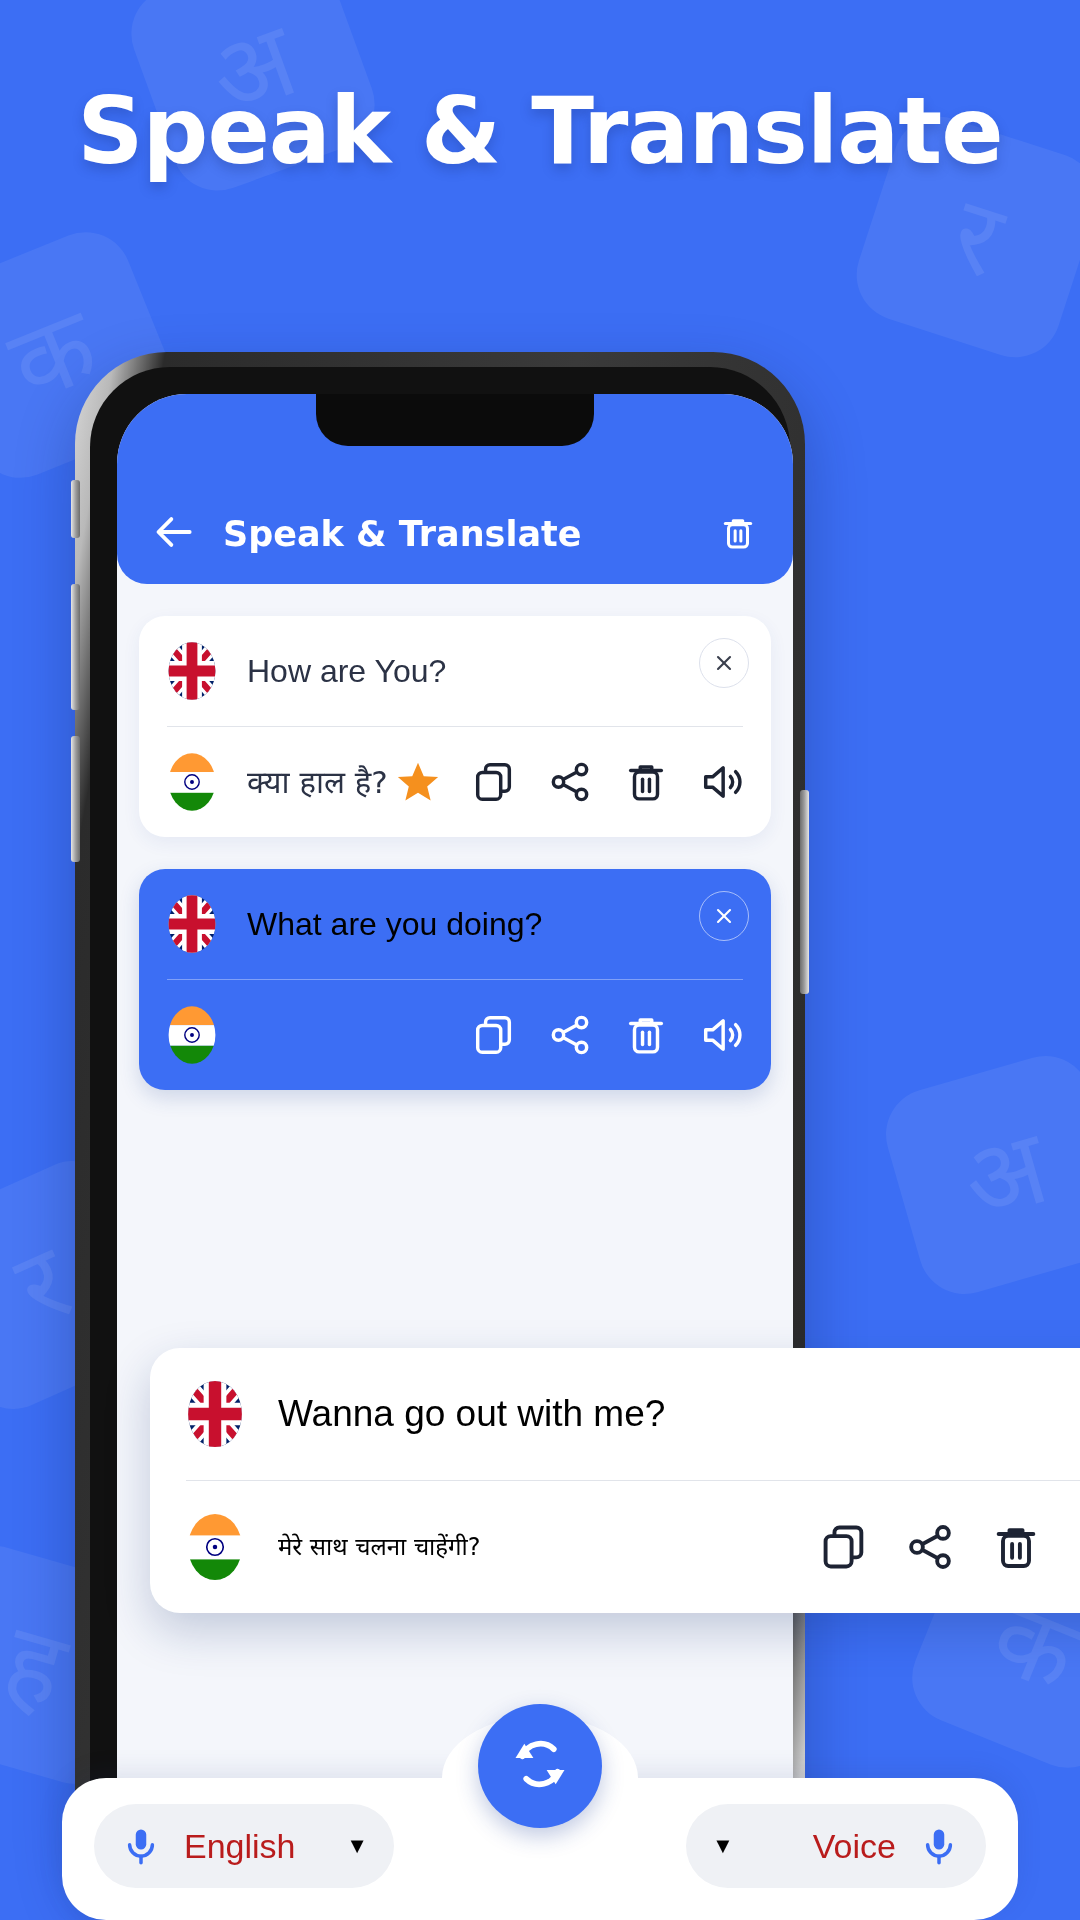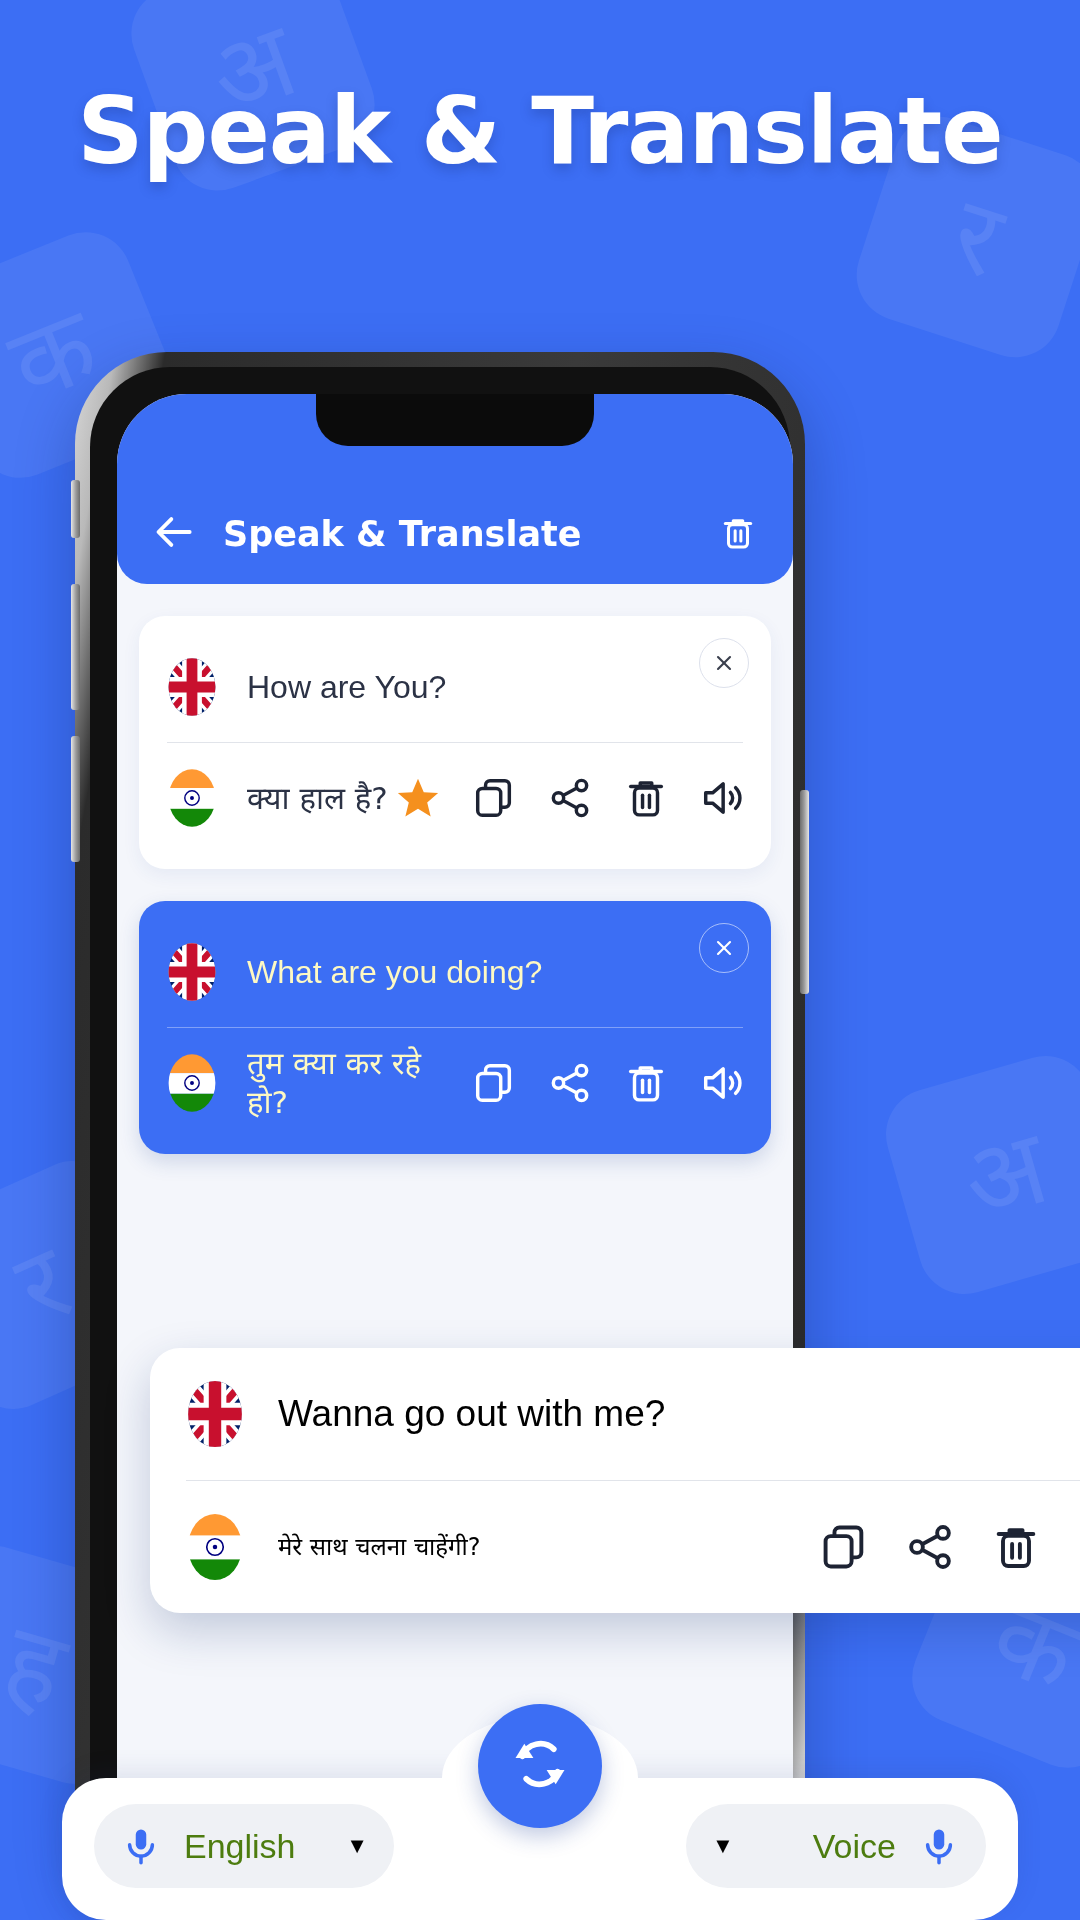--- a/index.html
+++ b/index.html
@@ -81,35 +81,35 @@
   #back-arrow { width:44px; height:44px; flex:0 0 auto; }
   #header-title {
     color:#fff; font-size:35px; font-weight:bold; margin-left:26px;
     font-family:"DejaVu Sans", sans-serif; flex:1 1 auto; white-space:nowrap;
   }
   #header-delete { width:38px; height:42px; flex:0 0 auto; }
 
   
   #card-list { position:absolute; left:0; top:190px; width:676px; z-index:4; padding:0 22px; }
   .tcard {
-    border-radius:26px; margin-top:32px; padding:16px 26px;
+    border-radius:26px; margin-top:32px; padding:0 26px;
     position:relative;
   }
   .tcard.white { background:#ffffff; box-shadow:0 6px 18px rgba(40,70,150,0.07); }
   .tcard.blue  { background:#3C6EF4; box-shadow:0 8px 20px rgba(40,70,150,0.18); }
 
   .row { display:flex; align-items:center; min-height:110px; }
   .row.src { padding-right:70px; }
   .flag { width:54px; height:62px; flex:0 0 auto; }
   .phrase {
     margin-left:28px; font-size:32px; line-height:1.25;
     font-family:"Liberation Sans", sans-serif;
   }
   .tcard.white .phrase { color:#2b3245; }
-  .tcard.blue  .phrase { color:#fef9c3; }
+  .tcard.blue  .phrase { color:#000000; }
   .phrase.hi { font-family:"DejaVu Sans", sans-serif; font-size:31px; }
   .divider { height:1px; background:rgba(120,130,160,0.22); margin:0 2px; }
   .tcard.blue .divider { background:rgba(255,255,255,0.35); }
 
   .close-btn {
     position:absolute; right:22px; top:22px;
     width:50px; height:50px; border-radius:50%;
     display:flex; align-items:center; justify-content:center;
   }
   .tcard.white .close-btn { border:1.5px solid #dde1ec; }
@@ -146,21 +146,21 @@
     background:#ffffff; border-radius:50%;
     z-index:9;
   }
   .lang-pill {
     position:absolute; top:26px; height:84px;
     background:#EFF1F5; border-radius:42px;
     display:flex; align-items:center; z-index:11;
   }
   #lang-pill-source { left:32px; width:300px; padding:0 26px; }
   #lang-pill-target { right:32px; width:300px; padding:0 26px; }
-  .lang-label { font-size:34px; color:#4d7c0f; font-family:"Liberation Sans", sans-serif; }
+  .lang-label { font-size:34px; color:#b91c1c; font-family:"Liberation Sans", sans-serif; }
   .mic { width:42px; height:52px; flex:0 0 auto; }
   .caret { font-size:22px; color:#000; line-height:1; }
 
   #swap-button {
     position:absolute; left:50%; transform:translateX(-50%);
     top:-74px; width:124px; height:124px; border-radius:50%;
     background:#3C6EF4; box-shadow:0 8px 22px rgba(30,60,150,0.28);
     display:flex; align-items:center; justify-content:center; z-index:12;
   }
   #swap-button svg { width:66px; height:66px; }
@@ -339,21 +339,20 @@
                   </defs>
                 <g clip-path="url(#inc2)">
                   <rect width="60" height="23" y="0" fill="#FF9933"></rect>
                   <rect width="60" height="23" y="23" fill="#ffffff"></rect>
                   <rect width="60" height="22" y="46" fill="#138808"></rect>
                   <circle cx="30" cy="34" r="8" fill="none" stroke="#000080" stroke-width="1.6"></circle>
                   <circle cx="30" cy="34" r="2.2" fill="#000080"></circle>
                 </g>
               </svg>
             </span>
-            <span class="phrase hi">तुम क्या कर रहे हो?</span>
             <span class="actions">
               <span class="act">
                 <svg viewBox="0 0 24 24" width="46" height="46" fill="none" stroke="#ffffff" stroke-width="1.8" stroke-linejoin="round">
                   <rect x="3.5" y="7" width="12" height="14" rx="2.4"></rect>
                   <path d="M7.6 7V5.3A2.3 2.3 0 0 1 9.9 3h7.8A2.3 2.3 0 0 1 20 5.3v9.2a2.3 2.3 0 0 1-2.3 2.3H16"></path>
                 </svg>
               </span>
               <span class="act">
                 <svg viewBox="0 0 24 24" width="46" height="46" fill="none" stroke="#ffffff" stroke-width="1.8">
                   <circle cx="18" cy="5.5" r="2.7"></circle>

